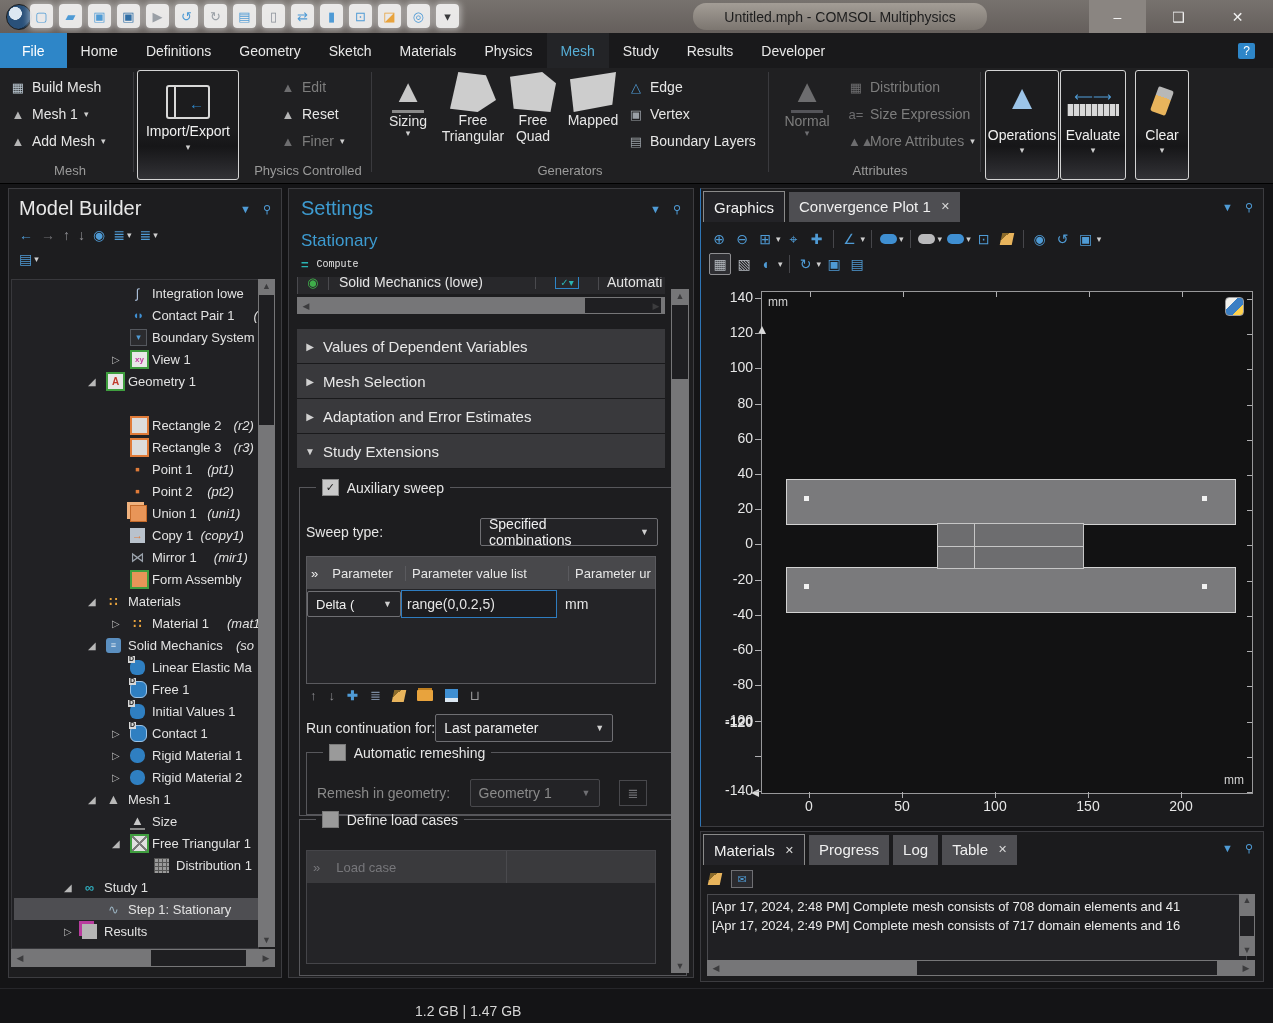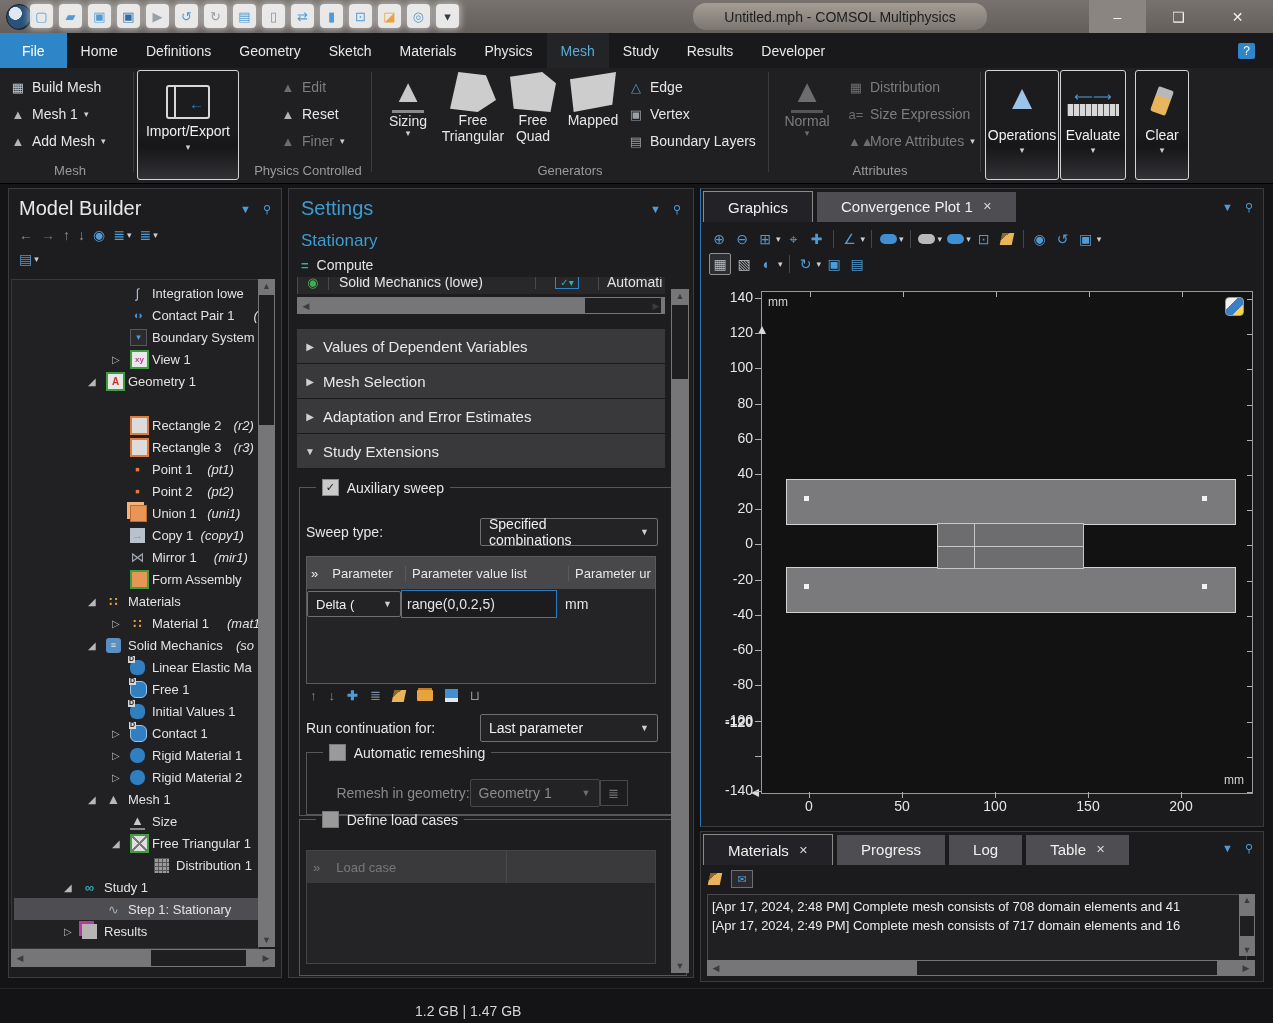--- a/index.html
+++ b/index.html
@@ -103,21 +103,21 @@
   .cbx.on{background:#c9c9c9;border:1px solid #8a8a8a;}
   .cbx.off{background:#9a9a9a;border:1px solid #7a7a7a;}
   .ddown{height:26px;background:#232326;border:1px solid #6f6f73;border-radius:2px;display:flex;align-items:center;
     padding:0 8px;color:#f0f0f0;font-size:14px;justify-content:space-between;}
   .ddown .dar{font-size:9px;color:#cfcfcf;margin-left:8px;}
   .ddown.gray{color:#8a8a8a;border-color:#48484c;}
   .flabel{font-size:14px;color:#e6e6e6;}
   .flabel.gray{color:#8a8a8a;}
 
   
-  .gtab{height:30px;display:flex;align-items:center;gap:10px;padding:0 24px;font-size:15px;color:#f0f0f0;}
+  .gtab{height:30px;display:flex;align-items:center;gap:10px;padding:0 10px;font-size:15px;color:#f0f0f0;}
   .gtab.on{background:#232327;border:1px solid #8a8a8a;border-bottom:none;}
   .gtab.off{background:#4e4e52;}
   .xg{font-size:11px;color:#d8d8d8;}
   .tbi{display:flex;align-items:center;justify-content:center;width:20px;height:20px;font-size:14px;color:#4f9bd5;}
   .tbi.gray{color:#b5bac0;}
   .tbi.pressed{border:1px solid #8f8f92;background:#2e2e32;border-radius:2px;}
   .tbsep{width:1px;height:18px;background:#46464a;margin:0 3px;}
   .pill{width:17px;height:10px;border-radius:6px;background:#3f8fd2;}
   .pill.gray{background:#b9b9bb;}
   .broom{width:12px;height:12px;background:linear-gradient(135deg,#8a6a2a 0 30%,#e8b45c 30%);transform:skewX(-12deg);}
@@ -501,21 +501,21 @@
 
   <div class="panel" id="set-panel" style="left:288px;top:188px;width:404px;height:788px;">
     <div class="ptitle abs" style="left:12px;top:8px;color:#3d9bd0;">Settings</div>
     <div class="pinrow" style="right:12px;top:14px;">
       <span>▼</span>
         <span>⚲</span>
     </div>
     <div class="abs" style="left:12px;top:42px;font-size:17px;color:#3d9bd0;">Stationary</div>
     <div class="abs row" style="left:12px;top:68px;gap:8px;">
       <span style="color:#2ab3b3;font-weight:bold;">=</span>
-      <span style="font-size:14px;">Compute</span>
+      <span style="font-size:10px;font-family:Liberation Mono, monospace;">Compute</span>
     </div>
 
     <div class="abs" style="left:8px;top:88px;width:368px;height:17px;overflow:hidden;">
       <div class="abs row" style="left:0;top:-9px;width:368px;height:26px;background:#28282b;border:1px solid #4a4a4e;">
         <span style="width:30px;text-align:center;color:#3fae4a;font-size:13px;">◉</span>
         <span style="width:196px;border-left:1px solid #4a4a4e;padding-left:10px;font-size:14px;">Solid Mechanics (lowe)</span>
         <span style="width:62px;border-left:1px solid #4a4a4e;display:flex;justify-content:center;">
           <span style="border:1px solid #2e86c8;color:#2ab3b3;font-size:10px;padding:0 4px;">✓▾</span>
           </span>
         <span style="border-left:1px solid #4a4a4e;padding-left:8px;font-size:14px;">Automati</span>
@@ -584,34 +584,34 @@
       <div class="abs row" style="left:10px;top:192px;gap:12px;">
         <span style="color:#8f8f93;">↑</span>
         <span style="color:#8f8f93;">↓</span>
         <span style="color:#4f9bd5;font-weight:bold;">✚</span>
         <span style="color:#7a8aa0;">≣</span>
         <span class="broom"></span>
         <span style="width:16px;height:11px;background:#e8a33d;border-radius:1px;box-shadow:0 -3px 0 -1px #c07f1f;"></span>
         <span style="width:13px;height:13px;background:#3f8fd2;box-shadow:inset 0 -4px 0 #dce8f2;"></span>
         <span style="color:#9a9a9c;">⊔</span>
       </div>
-      <div class="abs row" style="left:6px;top:218px;width:352px;justify-content:space-between;">
+      <div class="abs row" style="left:6px;top:218px;width:352px;">
         <span class="flabel">Run continuation for:</span>
         <span class="ddown" style="width:160px;">
           <span>Last parameter</span>
             <span class="dar">▼</span>
           </span>
       </div>
 
       <fieldset class="fset" style="left:4px;top:248px;width:350px;height:56px;">
         <legend>
             <span class="cbx off"></span>
           <span>Automatic remeshing</span>
           </legend>
-        <div class="abs row" style="left:10px;top:18px;width:330px;justify-content:center;">
+        <div class="abs row" style="left:10px;top:18px;width:330px;justify-content:space-between;">
           <span class="flabel gray">Remesh in geometry:</span>
           <span class="ddown gray" style="width:112px;">
             <span>Geometry 1</span>
               <span class="dar" style="color:#6f6f73;">▼</span>
             </span>
           <span style="width:26px;height:24px;border:1px solid #48484c;color:#6f6f73;display:flex;align-items:center;justify-content:center;">≣</span>
         </div>
       </fieldset>
     </fieldset>
 

